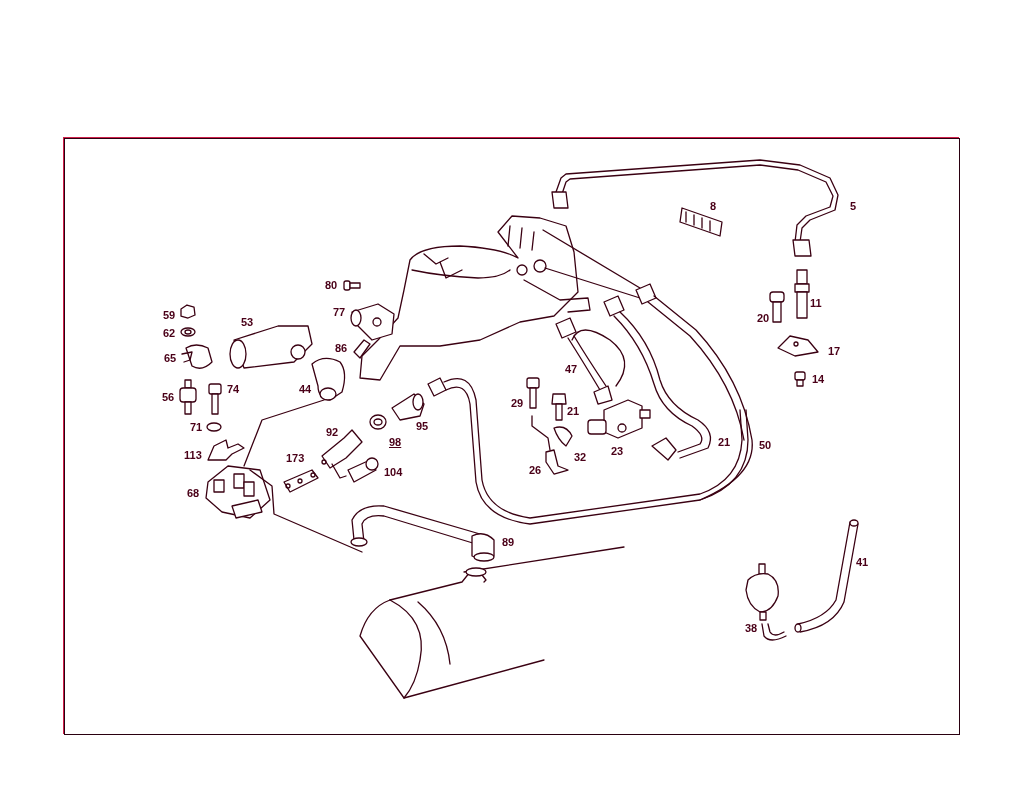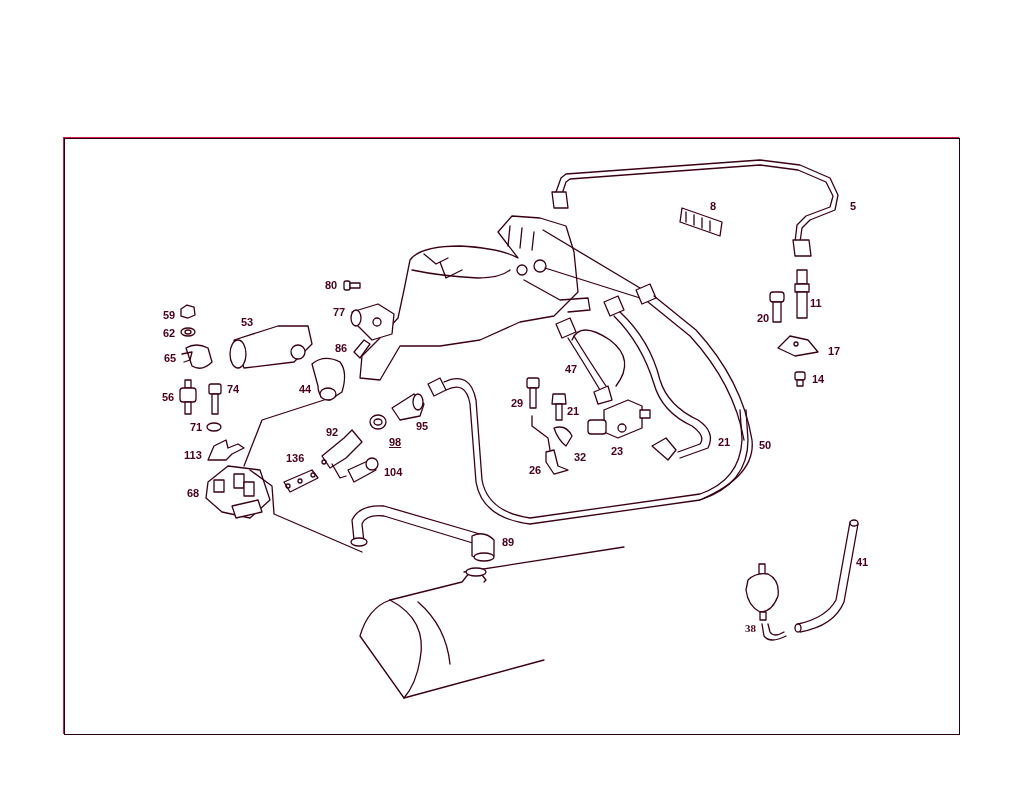--- a/index.html
+++ b/index.html
@@ -241,37 +241,37 @@
     <span class="lbl" style="left: 710px; top: 201px; color: rgb(74, 0, 24);">8</span>
     <span class="lbl" style="left: 810px; top: 298px; color: rgb(74, 0, 24);">11</span>
     <span class="lbl" style="left: 812px; top: 374px; color: rgb(74, 0, 24);">14</span>
     <span class="lbl" style="left: 820px; top: 346px; color: rgb(74, 0, 24); margin-left: 8px;">17</span>
     <span class="lbl" style="left: 757px; top: 313px; color: rgb(74, 0, 24);">20</span>
     <span class="lbl" style="left: 611px; top: 446px; color: rgb(74, 0, 24);">23</span>
     <span class="lbl" style="left: 529px; top: 465px; color: rgb(74, 0, 24);">26</span>
     <span class="lbl" style="left: 511px; top: 398px; color: rgb(74, 0, 24);">29</span>
     <span class="lbl" style="left: 574px; top: 452px; color: rgb(74, 0, 24);">32</span>
     <span class="lbl" style="left: 567px; top: 406px; color: rgb(74, 0, 24);">21</span>
-    <span class="lbl" style="left: 745px; top: 623px; color: rgb(74, 0, 24); font-family: Liberation Serif, serif;">38</span>
+    <span class="lbl" style="left: 745px; top: 623px; color: rgb(74, 0, 24);">38</span>
     <span class="lbl" style="left: 856px; top: 557px; color: rgb(74, 0, 24);">41</span>
     <span class="lbl" style="left: 718px; top: 437px; color: rgb(74, 0, 24);">21</span>
     <span class="lbl" style="left: 565px; top: 364px; color: rgb(74, 0, 24);">47</span>
     <span class="lbl" style="left: 759px; top: 440px; color: rgb(74, 0, 24);">50</span>
     <span class="lbl" style="left: 241px; top: 317px; color: rgb(74, 0, 24);">53</span>
     <span class="lbl" style="left: 162px; top: 392px; color: rgb(74, 0, 24);">56</span>
     <span class="lbl" style="left: 163px; top: 310px; color: rgb(74, 0, 24);">59</span>
     <span class="lbl" style="left: 163px; top: 328px; color: rgb(74, 0, 24);">62</span>
     <span class="lbl" style="left: 164px; top: 353px; color: rgb(74, 0, 24);">65</span>
     <span class="lbl" style="left: 187px; top: 488px; color: rgb(74, 0, 24);">68</span>
     <span class="lbl" style="left: 190px; top: 422px; color: rgb(74, 0, 24);">71</span>
     <span class="lbl" style="left: 227px; top: 384px; color: rgb(74, 0, 24);">74</span>
     <span class="lbl" style="left: 333px; top: 307px; color: rgb(74, 0, 24);">77</span>
     <span class="lbl" style="left: 325px; top: 280px; color: rgb(74, 0, 24);">80</span>
     <span class="lbl" style="left: 299px; top: 384px; color: rgb(74, 0, 24);">44</span>
     <span class="lbl" style="left: 335px; top: 343px; color: rgb(74, 0, 24);">86</span>
     <span class="lbl" style="left: 502px; top: 537px; color: rgb(74, 0, 24);">89</span>
     <span class="lbl" style="left: 326px; top: 427px; color: rgb(74, 0, 24);">92</span>
     <span class="lbl" style="left: 416px; top: 421px; color: rgb(74, 0, 24);">95</span>
     <span class="lbl" style="left: 389px; top: 437px; color: rgb(74, 0, 24); text-decoration: underline;">98</span>
-    <span class="lbl" style="left: 286px; top: 453px; color: rgb(74, 0, 24);">136</span>
+    <span class="lbl" style="left: 286px; top: 453px; color: rgb(74, 0, 24);">173</span>
     <span class="lbl" style="left: 384px; top: 467px; color: rgb(74, 0, 24);">104</span>
     <span class="lbl" style="left: 184px; top: 450px; color: rgb(74, 0, 24);">113</span>
   </div>
 
 </body></html>

